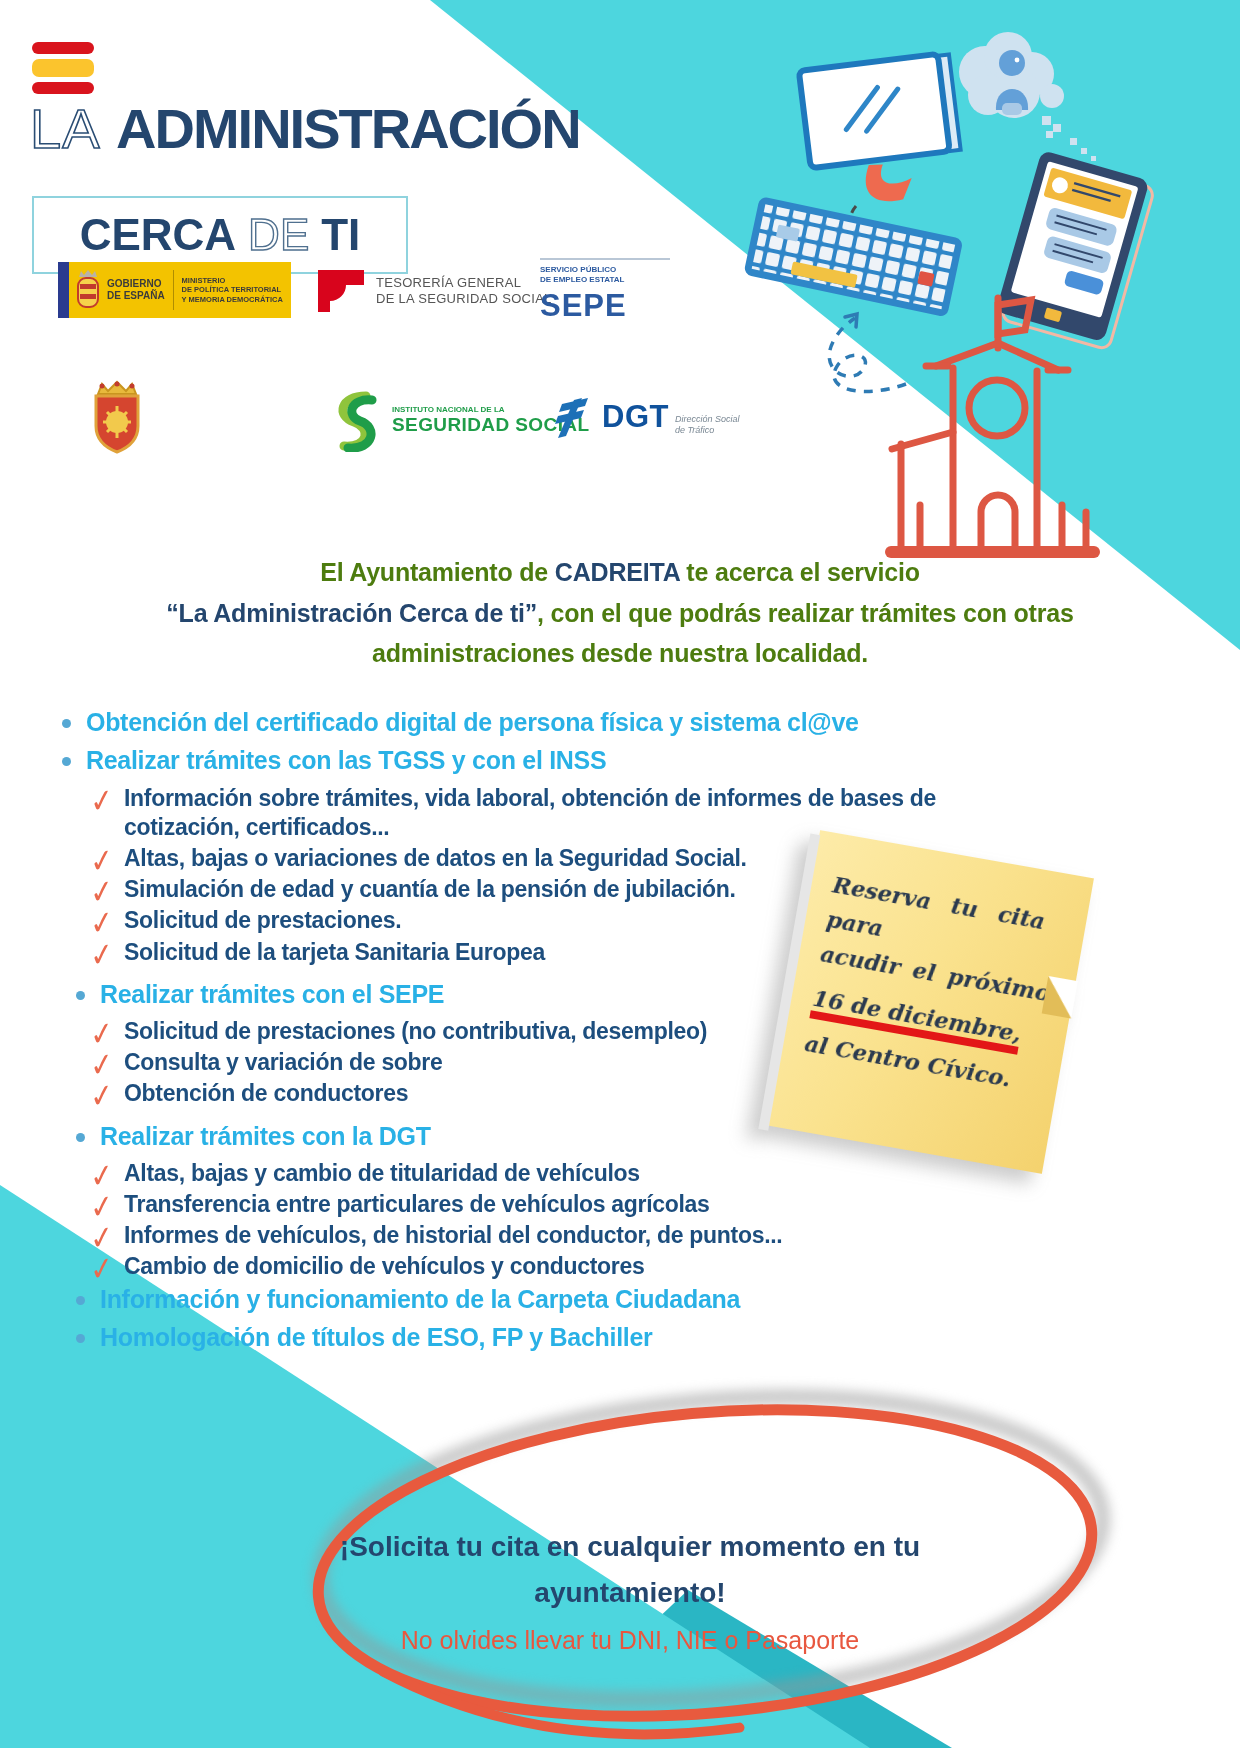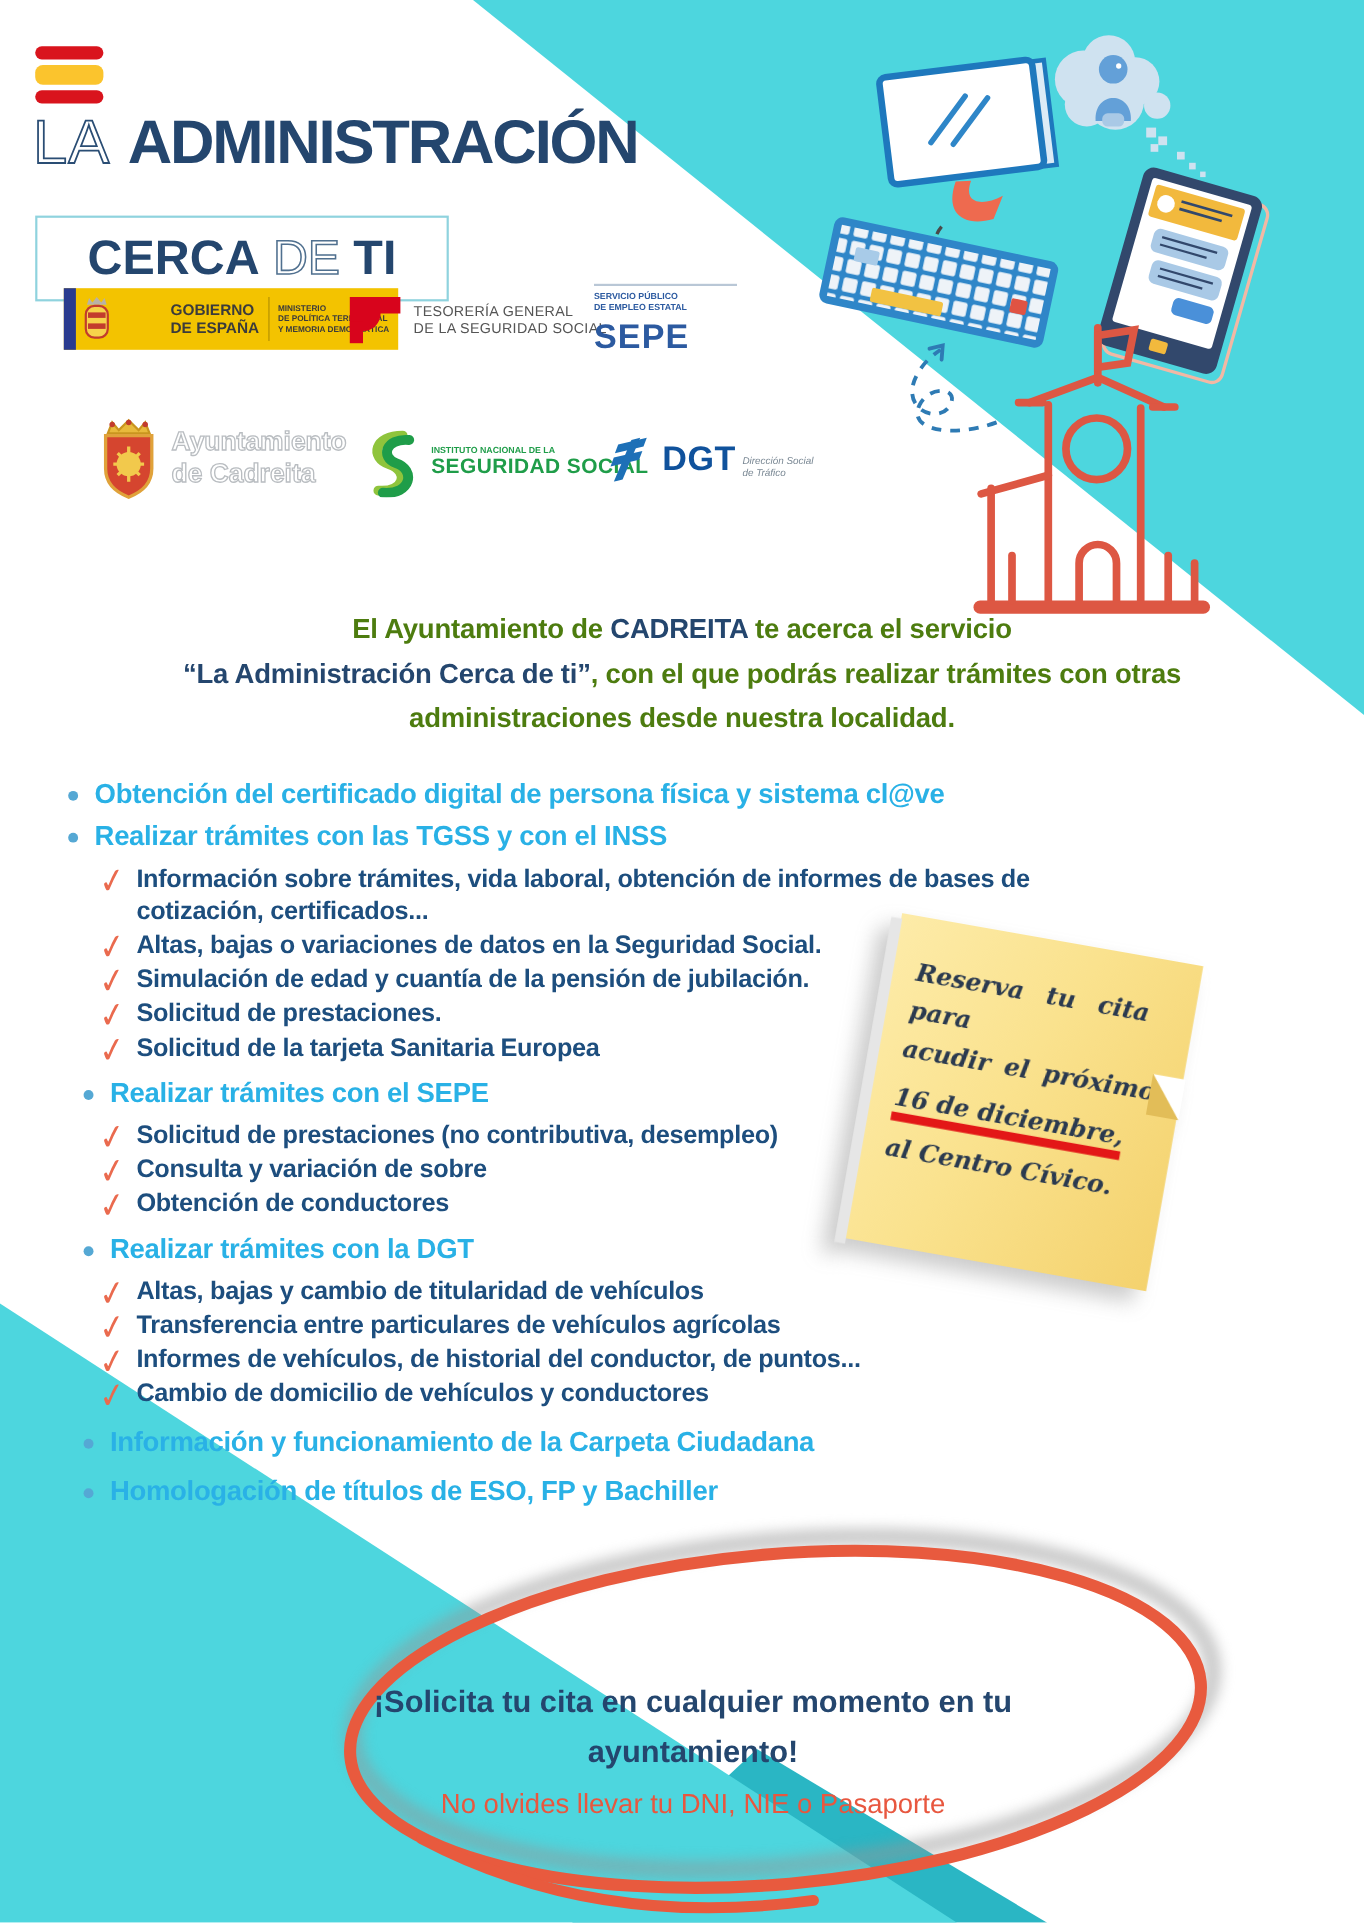--- a/index.html
+++ b/index.html
@@ -25,21 +25,21 @@
   .cerca-box{left:32px;top:170px;width:372px;height:74px;border:2px solid #8fd3de;z-index:3;
              display:flex;align-items:center;justify-content:center;font-size:44px;gap:12px;margin-top:26px;}
   .cerca-box .b{font-weight:700;color:#24466e;}
   .cerca-box .t{font-weight:400;color:transparent;-webkit-text-stroke:1.4px #50708f;}
 
   
   .logo{z-index:3;display:flex;align-items:center;}
   .gob{left:58px;top:262px;background:#f3c300;height:56px;padding:0;}
   .gob .eu{width:11px;height:56px;background:#2a3b8f;}
   .gob .crest{margin:0 4px;}
-  .gob .gtxt{font-size:14px;font-weight:700;color:#3b3b3b;line-height:1.2;padding-right:8px;margin-left:48px;}
+  .gob .gtxt{font-size:10px;font-weight:700;color:#3b3b3b;line-height:1.2;padding-right:8px;}
   .gob .sep{width:1px;height:40px;background:#b08e00;margin-right:8px;}
   .gob .mtxt{font-size:7.5px;font-weight:700;color:#3b3b3b;line-height:1.25;padding-right:8px;}
 
   .tgss{left:316px;top:268px;gap:10px;}
   .tgss .ttxt{font-size:13px;color:#555;font-weight:400;line-height:1.25;letter-spacing:.3px;}
 
   .sepe{left:540px;top:258px;display:block;width:130px;}
   .sepe .line{border-top:2px solid #b9c7d6;margin-bottom:5px;}
   .sepe .small{font-size:8px;font-weight:700;color:#2c5aa0;line-height:1.25;}
   .sepe .big{font-size:31px;font-weight:700;color:#2c5aa0;letter-spacing:1px;margin-top:3px;}
@@ -60,21 +60,21 @@
   .org{color:#4d7c0f;}
   .nvy{color:#24466e;}
 
   
   .list{left:56px;top:700px;width:960px;z-index:3;}
   .row{position:relative;}
   .bullet{font-size:25px;font-weight:700;color:#29b1e6;line-height:1.25;
           margin:7px 0;padding-left:30px;letter-spacing:-.3px;}
   .bullet .dot{position:absolute;left:6px;top:12px;width:9px;height:9px;border-radius:50%;background:#55a8d4;}
   .bullet.sub{margin-left:14px;margin-top:12px;}
-  .bullet.gap{margin-top:14px;}
+  .bullet.gap{margin-top:2px;}
   .check{font-size:23px;font-weight:700;color:#1d4e7e;line-height:1.27;
          margin:2px 0;padding-left:68px;letter-spacing:-.3px;}
   .check .tick{position:absolute;left:32px;top:-4px;color:#ea6a4e;font-size:33px;
                font-weight:400;transform:rotate(-6deg) scaleX(.85);}
 
   
   .note{left:792px;top:852px;width:278px;height:300px;z-index:4;
         transform:rotate(10deg);background:linear-gradient(115deg,#fdeba8 0%,#fae28e 45%,#f4d26e 100%);
         filter:drop-shadow(-10px 12px 9px rgba(110,110,110,.35));
         font-family:"DejaVu Serif",serif;font-style:italic;color:#2b3a4f;
@@ -250,22 +250,20 @@
       <path d="M12,16 L16,6 L22,13 L31,4 L40,13 L46,6 L50,16 Z" fill="#e8b93c" stroke="#c9951f" stroke-width="2"></path>
       <circle cx="16" cy="8" r="2.5" fill="#c23b2d"></circle>
         <circle cx="31" cy="6" r="2.5" fill="#c23b2d"></circle>
         <circle cx="46" cy="8" r="2.5" fill="#c23b2d"></circle>
       <path d="M10,18 h42 v30 q0,18 -21,26 q-21,-8 -21,-26 Z" fill="#d5452f" stroke="#e0a23a" stroke-width="3"></path>
       <circle cx="31" cy="44" r="11" fill="#f2c94c"></circle>
       <g stroke="#f2c94c" stroke-width="3">
           <path d="M31,28 v6 M31,54 v6 M17,44 h6 M39,44 h6 M21,34 l4,4 M37,50 l4,4 M41,34 l-4,4 M25,50 l-4,4"></path>
         </g>
     </svg>
-    <div class="name preline">Ayuntamiento
-de Cadreita</div>
   </div>
 
   <div class="abs logo inss">
     <svg width="56" height="64" viewBox="0 0 56 64">
       <path d="M38,8 C12,8 8,28 26,34 C44,40 40,60 16,58" stroke="#8fc43c" stroke-width="9" fill="none" stroke-linecap="round"></path>
       <path d="M44,12 C22,10 18,28 32,33 C50,39 46,62 20,60" stroke="#1f9d49" stroke-width="9" fill="none" stroke-linecap="round"></path>
     </svg>
     <div>
       <div class="small">INSTITUTO NACIONAL DE LA</div>
       <div class="big">SEGURIDAD SOCIAL</div>

